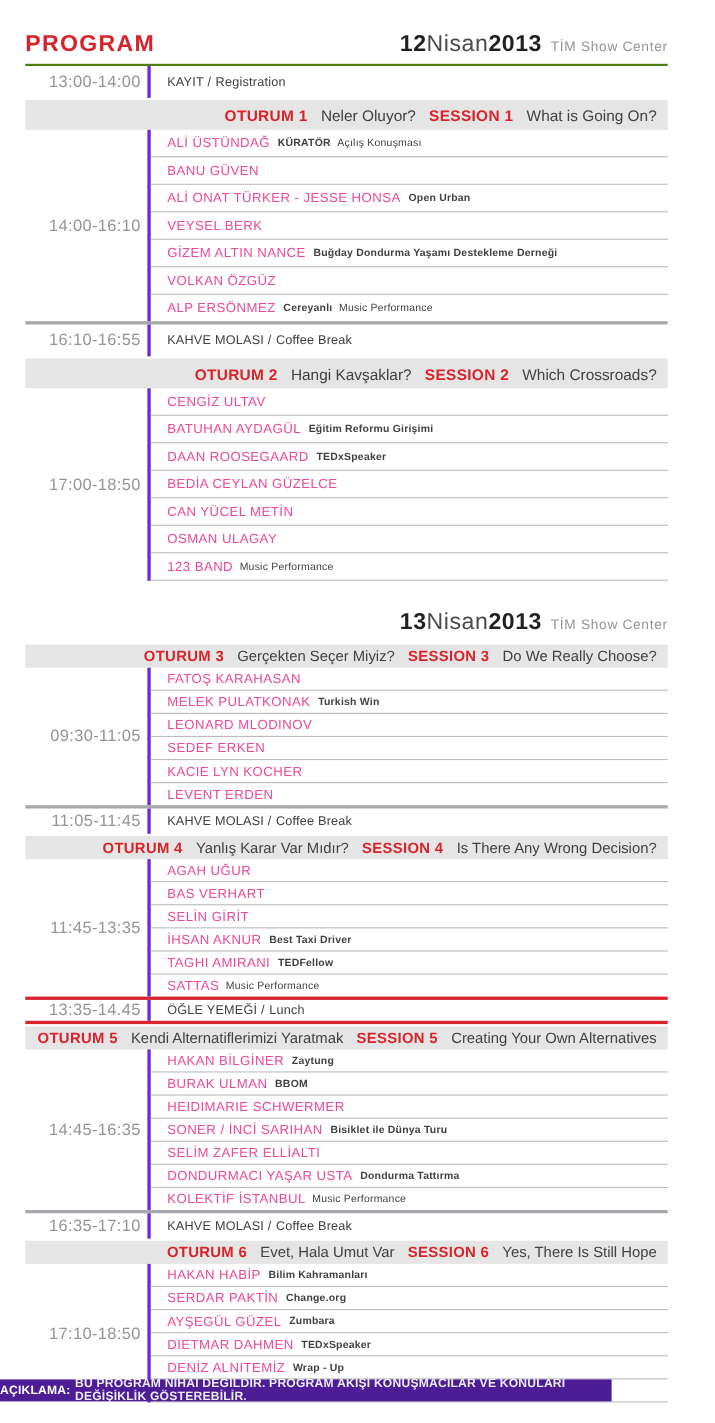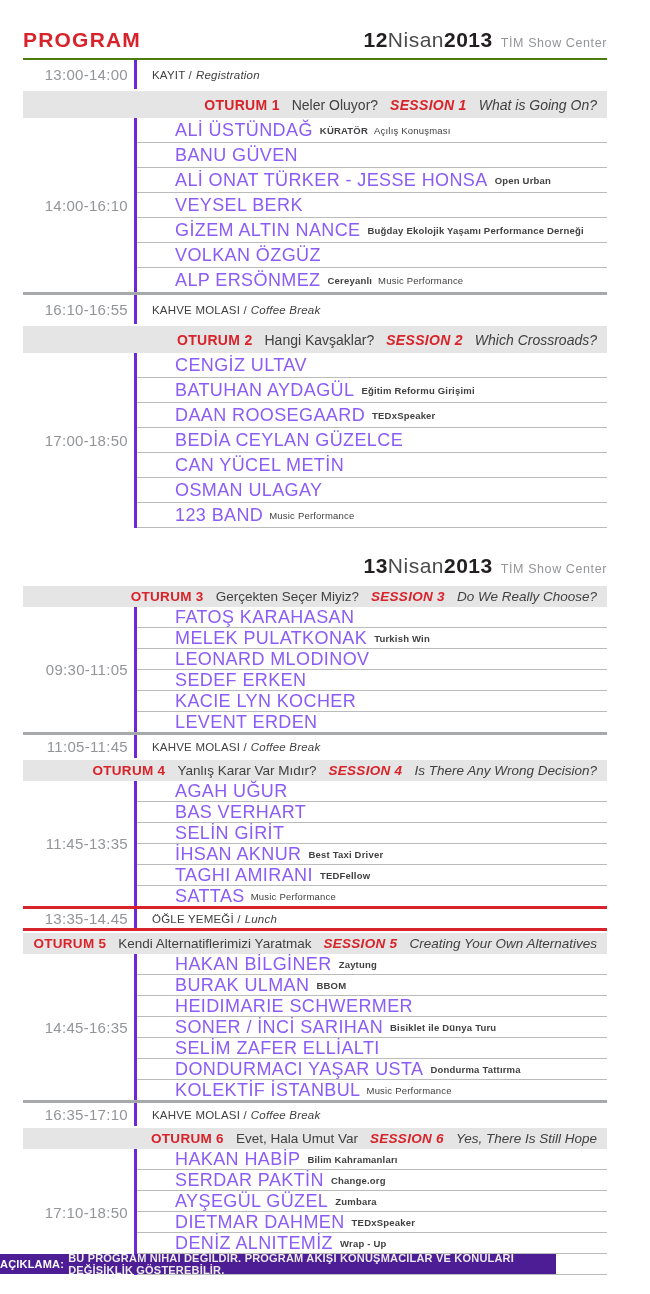--- a/index.html
+++ b/index.html
@@ -21,40 +21,40 @@
   .simple-row{display:flex;align-items:stretch;}
   .day1 .simple-row{height:29px;}
   .day2 .simple-row{height:23px;}
   .simple-row.lunch{height:19px;border-top:3px solid #d8232a;border-bottom:3px solid #d8232a;}
   .simple-row.break{border-top:3px solid #a6a8ab;}
   .time-col{width:114px;flex:0 0 114px;box-sizing:border-box;border-right:3px solid #6d28d9;
             color:#939598;font-size:15px;letter-spacing:.3px;
             display:flex;align-items:center;justify-content:flex-end;padding-right:6px;}
   .cell{display:flex;align-items:center;padding-left:15px;}
   .row-label{font-size:11.5px;color:#414042;letter-spacing:.2px;}
-  .i{font-style:italic;}
+  .i{}
   .cell .i{margin-left:4px;}
 
   
   .banner{background:#e5e5e5;display:flex;justify-content:flex-end;align-items:center;
           margin-top:2px;padding-right:10px;box-sizing:border-box;}
   .day1 .banner{height:27px;font-size:14px;}
   .day2 .banner{height:21px;font-size:13.5px;}
   .banner span + span{margin-left:12px;}
   .b-red{color:#d8232a;font-weight:700;letter-spacing:.3px;}
   .b-dark{color:#414042;}
 
   
   .block{display:flex;align-items:stretch;}
   .rows{flex:1;display:flex;flex-direction:column;}
   .speaker-row{display:flex;align-items:center;border-bottom:1px solid #b9bbbd;padding-left:15px;}
   .day1 .speaker-row{height:24px;}
   .day2 .speaker-row{height:20px;}
   .no-last .speaker-row:last-child{border-bottom:none;}
-  .sp-name{font-size:18px;color:#8b5cf6;letter-spacing:.4px;white-space:nowrap;margin-left:23px;}
+  .sp-name{font-size:12px;color:#ec4899;letter-spacing:.4px;white-space:nowrap;}
   .tag-b{font-size:9.5px;font-weight:700;color:#414042;margin-left:7px;letter-spacing:.2px;white-space:nowrap;}
   .tag-r{font-size:9.5px;font-weight:400;color:#414042;margin-left:6px;letter-spacing:.2px;white-space:nowrap;}
 
   
   .footer{position:absolute;left:0;top:1254px;width:556px;height:20px;background:#4c1d95;
           display:flex;align-items:center;justify-content:center;}
   .footer-label{color:#ffffff;font-weight:700;font-size:11px;margin-right:4px;letter-spacing:.2px;}
   .footer-text{color:#ececec;font-weight:700;font-size:11px;letter-spacing:.2px;}
 </style>
 </head>
@@ -98,21 +98,21 @@
             </div>
             <div class="speaker-row">
               <span class="sp-name">ALİ ONAT TÜRKER - JESSE HONSA</span>
               <span class="tag-b">Open Urban</span>
             </div>
             <div class="speaker-row">
               <span class="sp-name">VEYSEL BERK</span>
             </div>
             <div class="speaker-row">
               <span class="sp-name">GİZEM ALTIN NANCE</span>
-              <span class="tag-b">Buğday Ekolojik Yaşamı Performance Derneği</span>
+              <span class="tag-b">Buğday Dondurma Yaşamı Destekleme Derneği</span>
             </div>
             <div class="speaker-row">
               <span class="sp-name">VOLKAN ÖZGÜZ</span>
             </div>
             <div class="speaker-row">
               <span class="sp-name">ALP ERSÖNMEZ</span>
               <span class="tag-b">Cereyanlı</span>
               <span class="tag-r">Music Performance</span>
             </div>
           </div>

